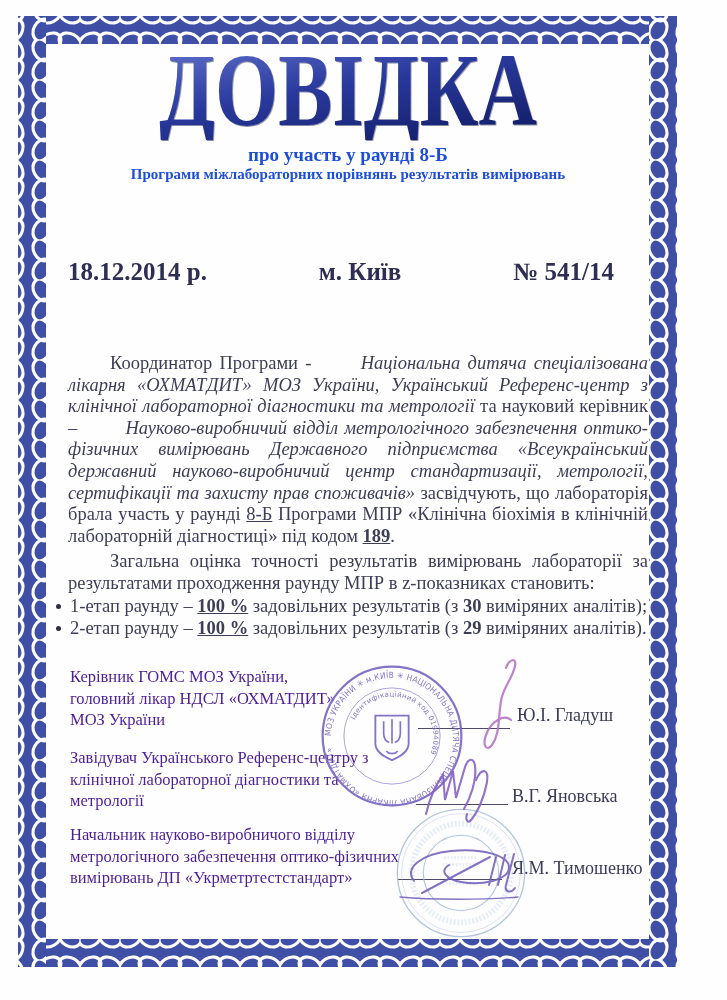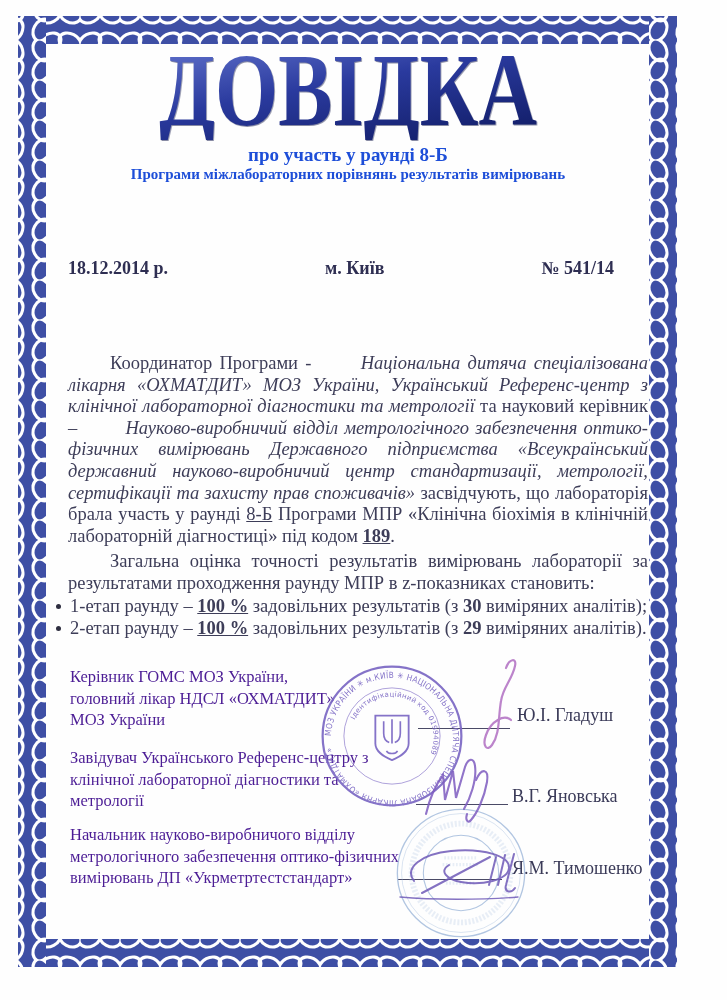--- a/index.html
+++ b/index.html
@@ -19,21 +19,21 @@
     filter:drop-shadow(1.5px 1.5px 0px rgba(18,24,74,.5));
     font-family:"Liberation Serif",serif;
   }
   
   .sub{left:47px;width:602px;text-align:center;font-weight:700;color:#1d4ed8;}
   .sub1{top:144px;font-size:19px;}
   .sub2{top:166px;font-size:15px;}
   .sub3{top:191px;font-size:20px;}
   
   .meta{left:68px;top:258px;width:546px;display:flex;justify-content:space-between;
-        font-weight:700;font-size:18px;color:#2e2e52;}
+        font-weight:700;font-size:25px;color:#2e2e52;}
   
   .para{position:absolute;left:68px;width:580px;margin:0;font-size:18.5px;
         line-height:21.6px;text-align:justify;text-indent:42px;color:#3d3d58;}
   .issued{top:299px;width:572px;}
   .statement{top:353px;}
   .results-intro{top:551px;}
   .st-r{font-style:normal;}
   .st-i{font-style:italic;margin-left:42px;}
   .st-b{font-weight:700;}
   .st-bi{font-weight:700;font-style:italic;}

